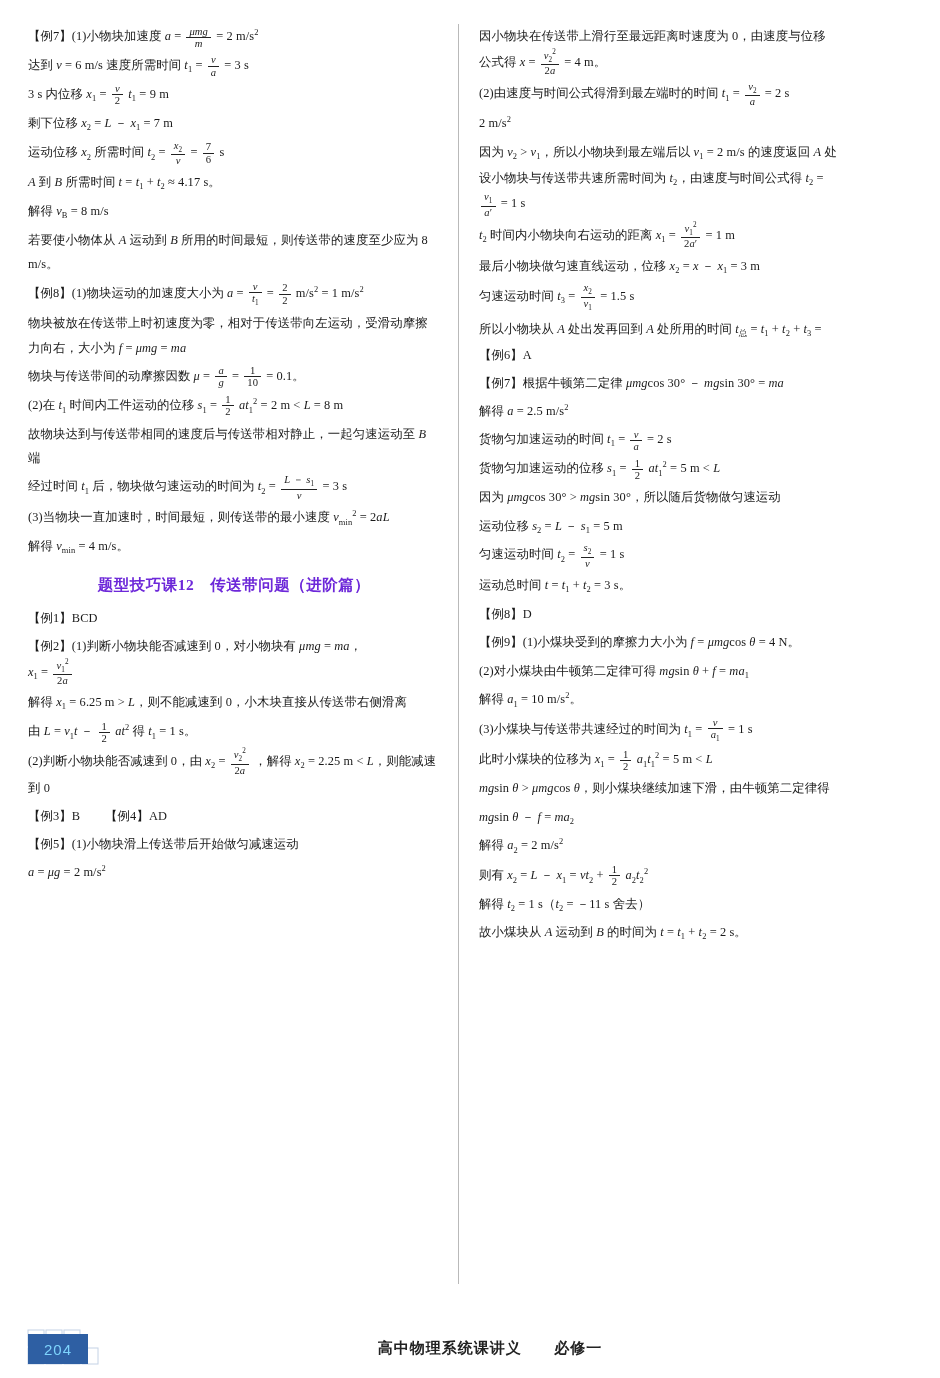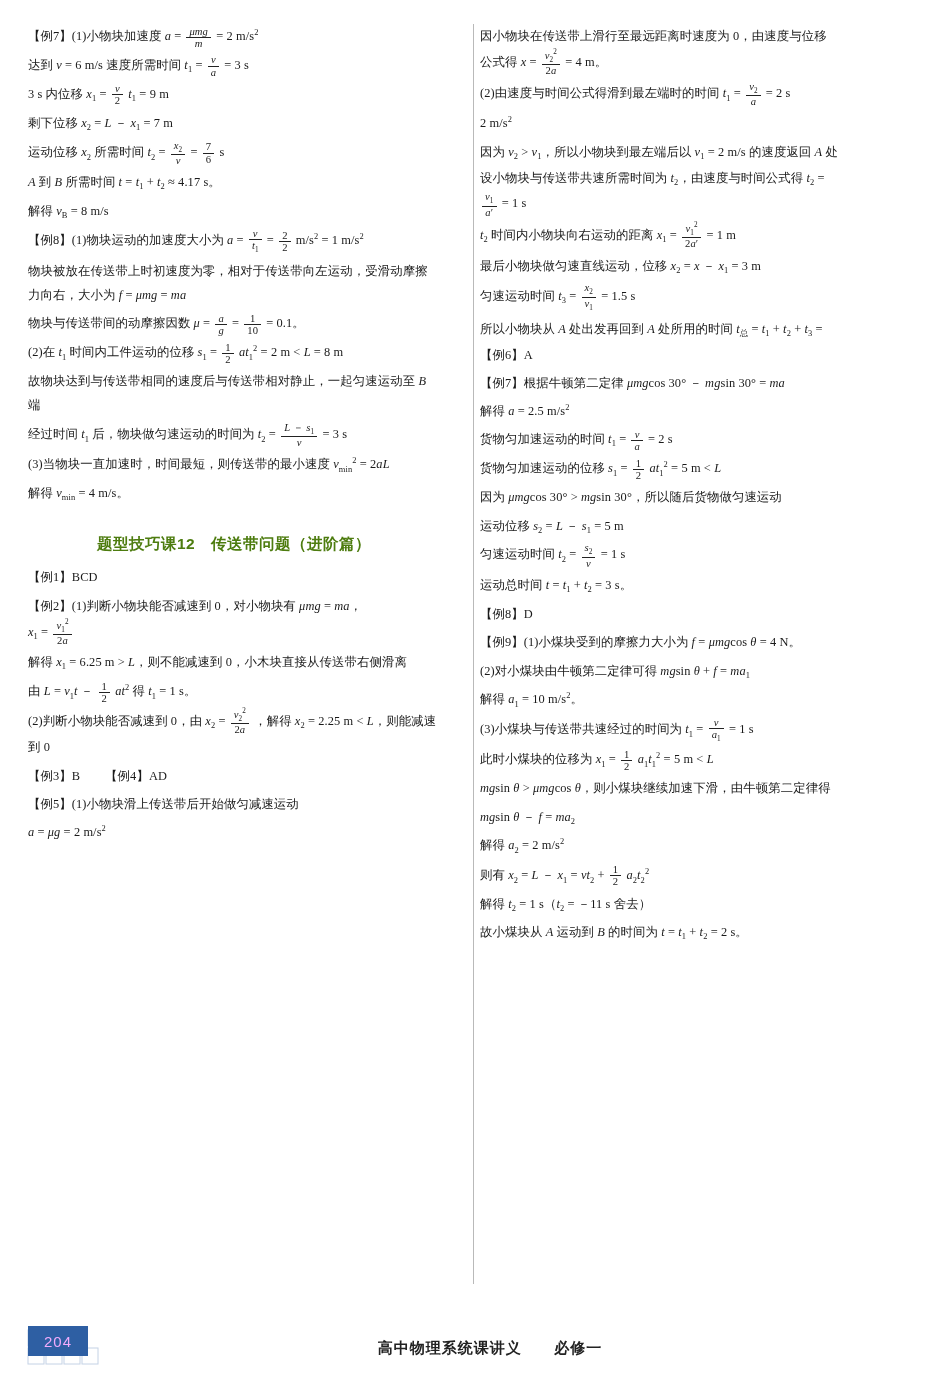--- a/index.html
+++ b/index.html
@@ -12,29 +12,29 @@
     overflow:hidden;
   }
   .page{
     position:relative;
     width:940px;height:1378px;
     box-sizing:border-box;
     padding:24px 28px 0 28px;
   }
   .columns{
     display:flex;
-    gap:15px;
+    gap:0px;
     height:1260px;
   }
   .col{
     width:430px;
     box-sizing:border-box;
   }
   .col.left{ padding-right:18px; }
-  .col.right{ padding-left:6px; border-left:1px solid #b9b9b9; }
+  .col.right{ padding-left:20px; border-left:1px solid #b9b9b9; }
   .line{
     font-size:12.4px;
     line-height:1.95;
     margin:0 0 4px 0;
     letter-spacing:0.1px;
     white-space:normal;
   }
   .line.tight{ margin-bottom:1px; }
   .it{ font-style:italic; font-family:"Liberation Serif", serif; }
   .frac{
@@ -44,39 +44,39 @@
     margin:0 2px;
     line-height:1.05;
     font-size:10.6px;
   }
   .frac .num{ display:block; padding:0 3px; }
   .frac .den{ display:block; border-top:1px solid #222; padding:0 3px; }
   sup{ font-size:0.68em; vertical-align:super; }
   sub{ font-size:0.68em; vertical-align:sub; }
   .section-title{
     text-align:center;
-    font-family:Liberation Sans, sans-serif;
+    font-family:Liberation Serif, serif;
     font-weight:bold;
     font-size:15.5px;
-    margin:28px 0 10px 0;
+    margin:16px 0 10px 0;
     letter-spacing:0.5px;
-    color:#4d7c0f;
+    color:#6d28d9;
   }
   .footer{
     position:absolute;
     left:0;bottom:0;
     width:940px;
     height:96px;
   }
   .footer-bar{
     position:absolute;
-    left:28px;bottom:22px;
+    left:28px;bottom:14px;
     width:60px;height:30px;
     background:#2e5fa3;
-    color:#f0abfc;
+    color:#7dd3fc;
     font-family:"Liberation Sans", sans-serif;
     font-size:15px;
     display:flex;align-items:center;justify-content:center;
     letter-spacing:1px;
   }
   .footer-deco{
     position:absolute;
     left:26px;bottom:8px;
     width:120px;height:44px;
     opacity:0.28;
@@ -136,20 +136,23 @@
 
       <p class="line">
         <span class="it">A</span> 到 <span class="it">B</span> 所需时间 <span class="it">t</span> = <span class="it">t</span><sub>1</sub> + <span class="it">t</span><sub>2</sub> ≈ 4.17 s。
       </p>
 
 
       <p class="line">
         解得 <span class="it">v</span><sub>B</sub> = 8 m/s
       </p>
 
+      <p class="line">
+        若要使小物体从 <span class="it">A</span> 运动到 <span class="it">B</span> 所用的时间最短，则传送带的速度至少应为 8 m/s。
+      </p>
 
       <p class="line">
         【例8】(1)物块运动的加速度大小为 <span class="it">a</span> =
         <span class="frac"><span class="num"><span class="it">v</span></span><span class="den"><span class="it">t</span><sub>1</sub></span></span>
         =
         <span class="frac"><span class="num">2</span><span class="den">2</span></span>
         m/s<sup>2</sup> = 1 m/s<sup>2</sup>
       </p>
 
       <p class="line">

